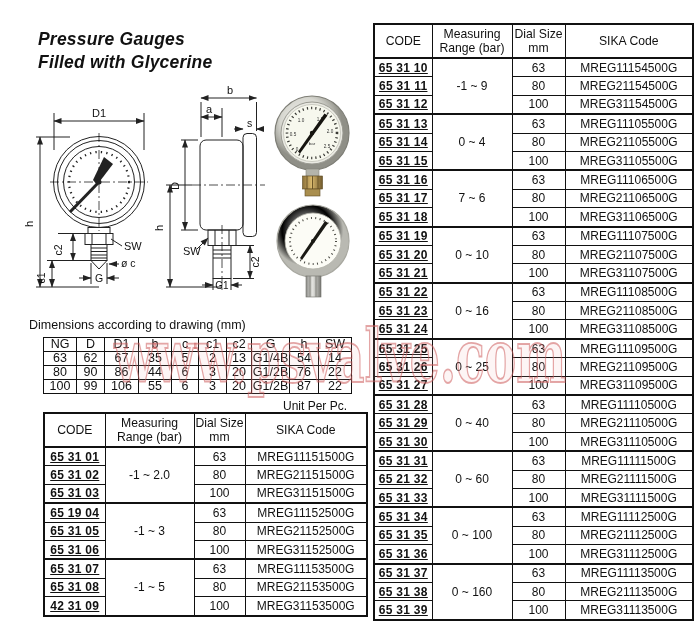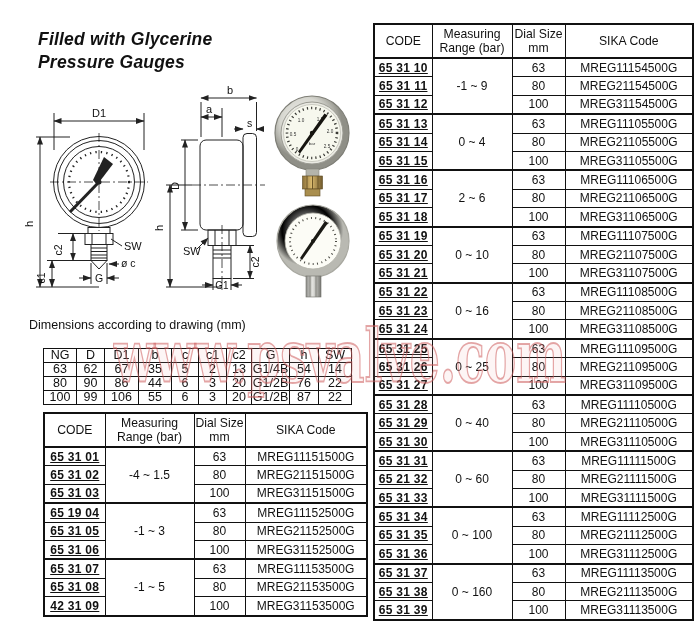--- a/index.html
+++ b/index.html
@@ -7,21 +7,21 @@
         font-family:"Liberation Sans","DejaVu Sans",sans-serif;color:#111;}
   .abs{position:absolute;}
   .title{left:38px;top:28px;font-size:17.5px;font-weight:bold;font-style:italic;
          line-height:1.32;letter-spacing:.2px;}
   .section-heading{left:35px;top:290px;font-size:13.5px;font-weight:bold;letter-spacing:.2px;}
   .dim-caption{left:29px;top:318px;font-size:12.5px;text-align:center;}
   .unit-note{left:27px;top:399px;width:320px;text-align:right;font-size:12px;}
 
   
   table{border-collapse:collapse;table-layout:fixed;margin-left:16px;}
-  .dim-table{left:27px;top:348px;width:308px;font-size:12.5px;}
+  .dim-table{left:27px;top:337px;width:308px;font-size:12.5px;}
   .dim-table th,.dim-table td{border:1px solid #111;padding:0;height:13px;text-align:center;
       font-weight:normal;line-height:1.0;}
   .dim-table{border:1.5px solid #111;}
 
   .code-table{font-size:12px;border:2px solid #111;}
   .code-table th{border:1px solid #111;height:32px;font-weight:normal;font-size:12.2px;
       line-height:1.15;padding:0;text-align:center;}
   .code-table td{border:1px solid #111;height:17.4px;padding:0;text-align:center;line-height:1;}
   .code-table td.code{font-weight:bold;letter-spacing:.3px;text-decoration:underline;}
   .code-table tr.group-start td{border-top:2px solid #111;}
@@ -34,22 +34,22 @@
 
   svg text{font-family:"Liberation Sans","DejaVu Sans",sans-serif;}
   .wm-text{font-family:"DejaVu Serif","Liberation Serif",serif;font-weight:bold;}
 </style>
 </head>
 <body>
 
 <div class="page">
 
   <div class="abs title">
+    <div>Pressure Gauges</div>
     <div>Filled with Glycerine</div>
-    <div>Pressure Gauges</div>
   </div>
 
   <svg class="abs" style="left:24px;top:80px;" width="332" height="222" viewBox="24 80 332 222">
     <defs>
       <marker id="mE" orient="auto" markerWidth="9" markerHeight="7" refX="8" refY="3">
         <path d="M0,0L8.5,3L0,6z" fill="#222"></path>
       </marker>
       <marker id="mS" orient="auto" markerWidth="9" markerHeight="7" refX="1" refY="3">
         <path d="M8.5,0L0.5,3L8.5,6z" fill="#222"></path>
       </marker>
@@ -285,20 +285,21 @@
           <td>6</td>
           <td>3</td>
           <td>20</td>
           <td>G1/2B</td>
           <td>87</td>
           <td>22</td>
         </tr>
       </tbody>
   </table>
 
+  <div class="abs unit-note">Unit Per Pc.</div>
 
   <table class="abs code-table left-code-table">
     <colgroup>
         <col style="width:61px">
         <col style="width:89px">
         <col style="width:51px">
         <col style="width:122px">
       </colgroup>
     <thead>
       <tr>
@@ -310,21 +311,21 @@
         <th>
           <div>Dial Size</div>
           <div>mm</div>
         </th>
         <th>SIKA Code</th>
       </tr>
     </thead>
     <tbody>
         <tr class="group-start">
           <td class="code">65 31 01</td>
-          <td rowspan="3">-4 ~ 1.5</td>
+          <td rowspan="3">-1 ~ 2.0</td>
           <td>63</td>
           <td>MREG11151500G</td>
         </tr>
         <tr>
           <td class="code">65 31 02</td>
           <td>80</td>
           <td>MREG21151500G</td>
         </tr>
         <tr>
           <td class="code">65 31 03</td>
@@ -415,21 +416,21 @@
           <td>80</td>
           <td>MREG21105500G</td>
         </tr>
         <tr>
           <td class="code">65 31 15</td>
           <td>100</td>
           <td>MREG31105500G</td>
         </tr>
         <tr class="group-start">
           <td class="code">65 31 16</td>
-          <td rowspan="3">2 ~ 6</td>
+          <td rowspan="3">7 ~ 6</td>
           <td>63</td>
           <td>MREG11106500G</td>
         </tr>
         <tr>
           <td class="code">65 31 17</td>
           <td>80</td>
           <td>MREG21106500G</td>
         </tr>
         <tr>
           <td class="code">65 31 18</td>

